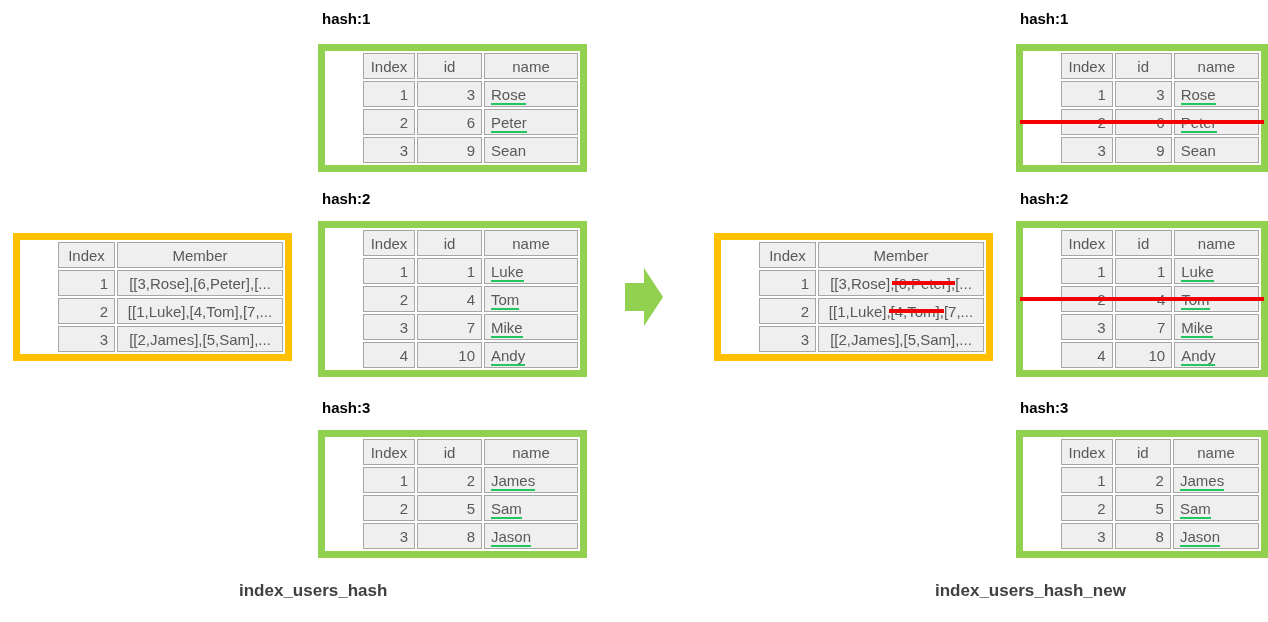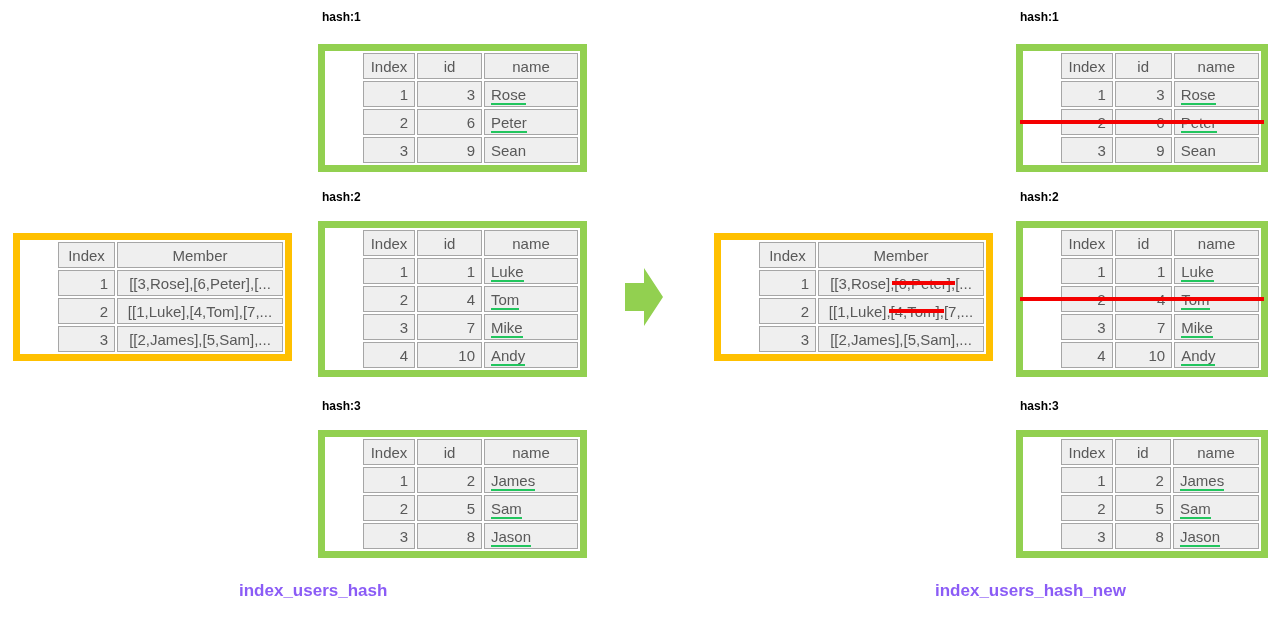--- a/index.html
+++ b/index.html
@@ -31,22 +31,22 @@
   .mpart { position:relative; }
   .struck::after {
     content:""; position:absolute; left:-2px; right:-4px; top:6px; height:4px;
     background:#f40000;
   }
   .row-strike {
     position:absolute; left:-3px; right:-3px; top:69px; height:4px;
     background:#f40000; z-index:3;
   }
 
-  .hash-title    { position:absolute; font-size:12px; font-weight:bold; color:#000; }
-  .diagram-label { position:absolute; font-size:17px; font-weight:bold; color:#8b5cf6; }
+  .hash-title    { position:absolute; font-size:15px; font-weight:bold; color:#000; }
+  .diagram-label { position:absolute; font-size:17px; font-weight:bold; color:#404040; }
   .arrow-wrap    { position:absolute; left:625px; top:268px; width:38px; height:58px; }
 
   
   #mbox-left    { left:13px;   top:233px; }
   #mbox-right   { left:714px;  top:233px; }
   #h1-title-l { left:322px;  top:10px;  }  #h1-box-l { left:318px;  top:44px;  }
   #h2-title-l { left:322px;  top:190px; }  #h2-box-l { left:318px;  top:221px; }
   #h3-title-l { left:322px;  top:399px; }  #h3-box-l { left:318px;  top:430px; }
   #h1-title-r { left:1020px; top:10px;  }  #h1-box-r { left:1016px; top:44px;  }
   #h2-title-r { left:1020px; top:190px; }  #h2-box-r { left:1016px; top:221px; }

